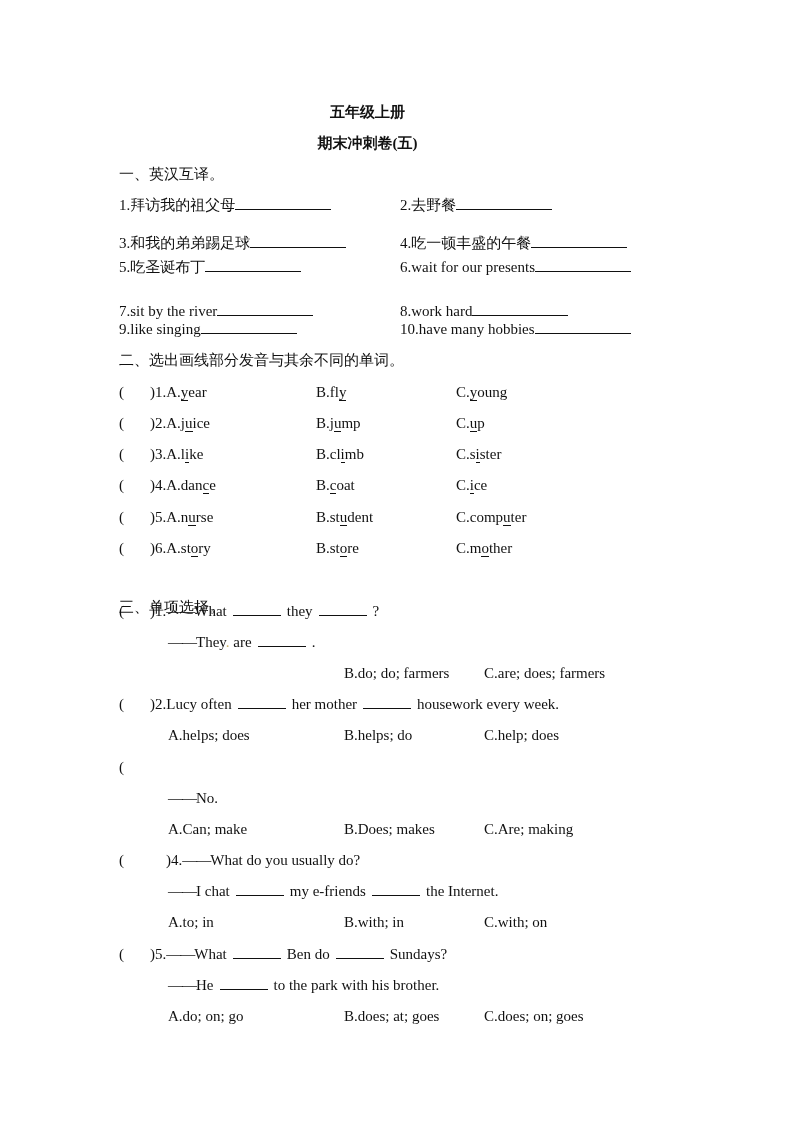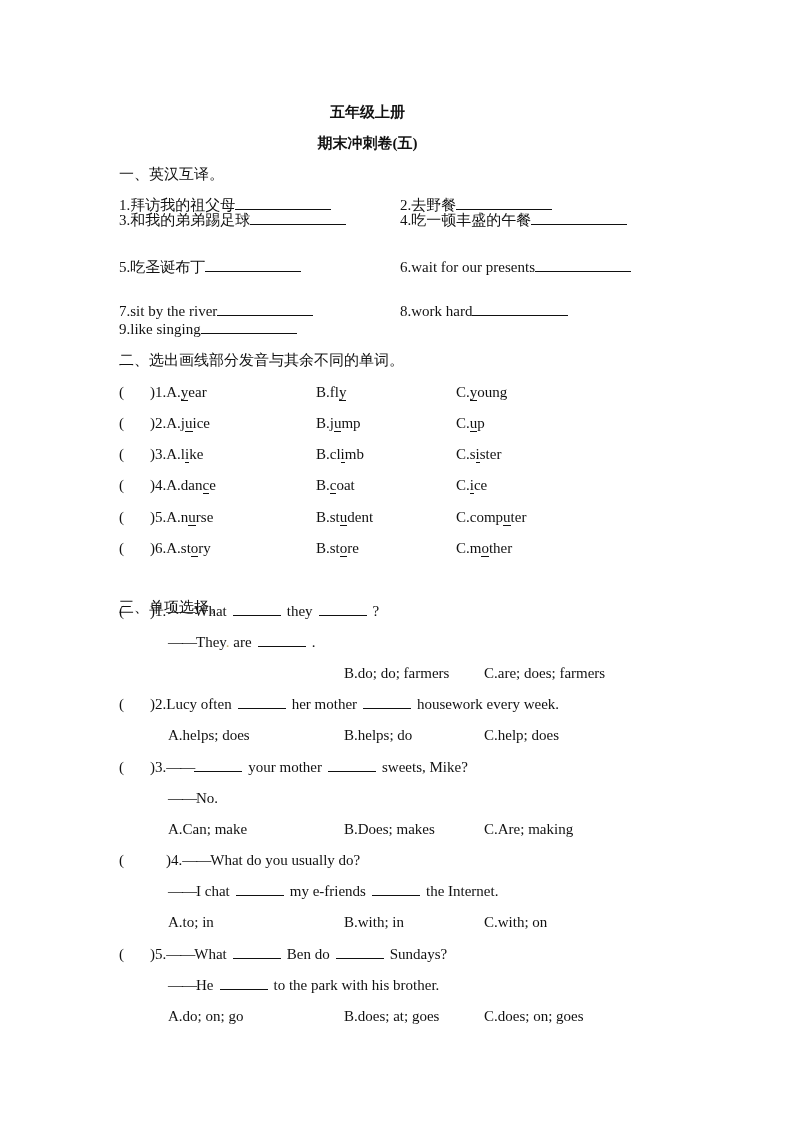--- a/index.html
+++ b/index.html
@@ -22,34 +22,35 @@
 <div class="line title" style="top:128px;">期末冲刺卷(五)</div>
 
 <div class="line" style="top:159px;">
   <span class="abs" style="left:119px;">一、英汉互译。</span>
 </div>
 
 <div class="line" style="top:190px;">
   <span class="abs" style="left:119px;"><span>1.</span><span>拜访我的祖父母</span><span class="blank b-long"></span></span>
   <span class="abs" style="left:400px;"><span>2.</span><span>去野餐</span><span class="blank b-long"></span></span>
 </div>
-<div class="line" style="top:205px;">
+<div class="line" style="top:228px;">
   <span class="abs" style="left:119px;"><span>3.</span><span>和我的弟弟踢足球</span><span class="blank b-long"></span></span>
   <span class="abs" style="left:400px;"><span>4.</span><span>吃一顿丰盛的午餐</span><span class="blank b-long"></span></span>
 </div>
 <div class="line" style="top:252px;">
   <span class="abs" style="left:119px;"><span>5.</span><span>吃圣诞布丁</span><span class="blank b-long"></span></span>
   <span class="abs" style="left:400px;"><span>6.</span><span>wait for our presents</span><span class="blank b-long"></span></span>
 </div>
 <div class="line" style="top:296px;">
   <span class="abs" style="left:119px;"><span>7.</span><span>sit by the river</span><span class="blank b-long"></span></span>
   <span class="abs" style="left:400px;"><span>8.</span><span>work hard</span><span class="blank b-long"></span></span>
 </div>
 <div class="line" style="top:314px;">
   <span class="abs" style="left:119px;"><span>9.</span><span>like singing</span><span class="blank b-long"></span></span>
+  <span class="abs" style="left:400px;"><span>10.</span><span>have many hobbies</span><span class="blank b-long"></span></span>
 </div>
 
 <div class="line" style="top:345px;">
   <span class="abs" style="left:119px;">二、选出画线部分发音与其余不同的单词。</span>
 </div>
 
 <div class="line" style="top:377px;">
   <span class="abs" style="left:119px;">(</span>
   <span class="abs" style="left:150px;"><span>)1.</span><span>A.</span><span></span><u>y</u><span>ear</span></span>
   <span class="abs" style="left:316px;"><span>B.</span><span>fl</span><u>y</u><span></span></span>
@@ -107,21 +108,20 @@
   <span class="abs" style="left:150px;"><span>)2.</span><span>Lucy often</span><span class="blank b-short"></span><span>her mother</span><span class="blank b-short"></span><span>housework every week.</span></span>
 </div>
 <div class="line" style="top:720px;">
   <span class="abs" style="left:168px;">A.helps; does</span>
   <span class="abs" style="left:344px;">B.helps; do</span>
   <span class="abs" style="left:484px;">C.help; does</span>
 </div>
 
 <div class="line" style="top:752px;">
   <span class="abs" style="left:119px;">(</span>
-  <span class="abs" style="left:150px;"><span>)3.</span><span class="dash">——</span><span class="blank b-short" style="margin-left:0"></span><span>your mother</span><span class="blank b-short"></span><span>sweets, Mike?</span></span>
 </div>
 <div class="line" style="top:783px;">
   <span class="abs" style="left:168px;"><span class="dash">——</span><span>No.</span></span>
 </div>
 <div class="line" style="top:814px;">
   <span class="abs" style="left:168px;">A.Can; make</span>
   <span class="abs" style="left:344px;">B.Does; makes</span>
   <span class="abs" style="left:484px;">C.Are; making</span>
 </div>
 

